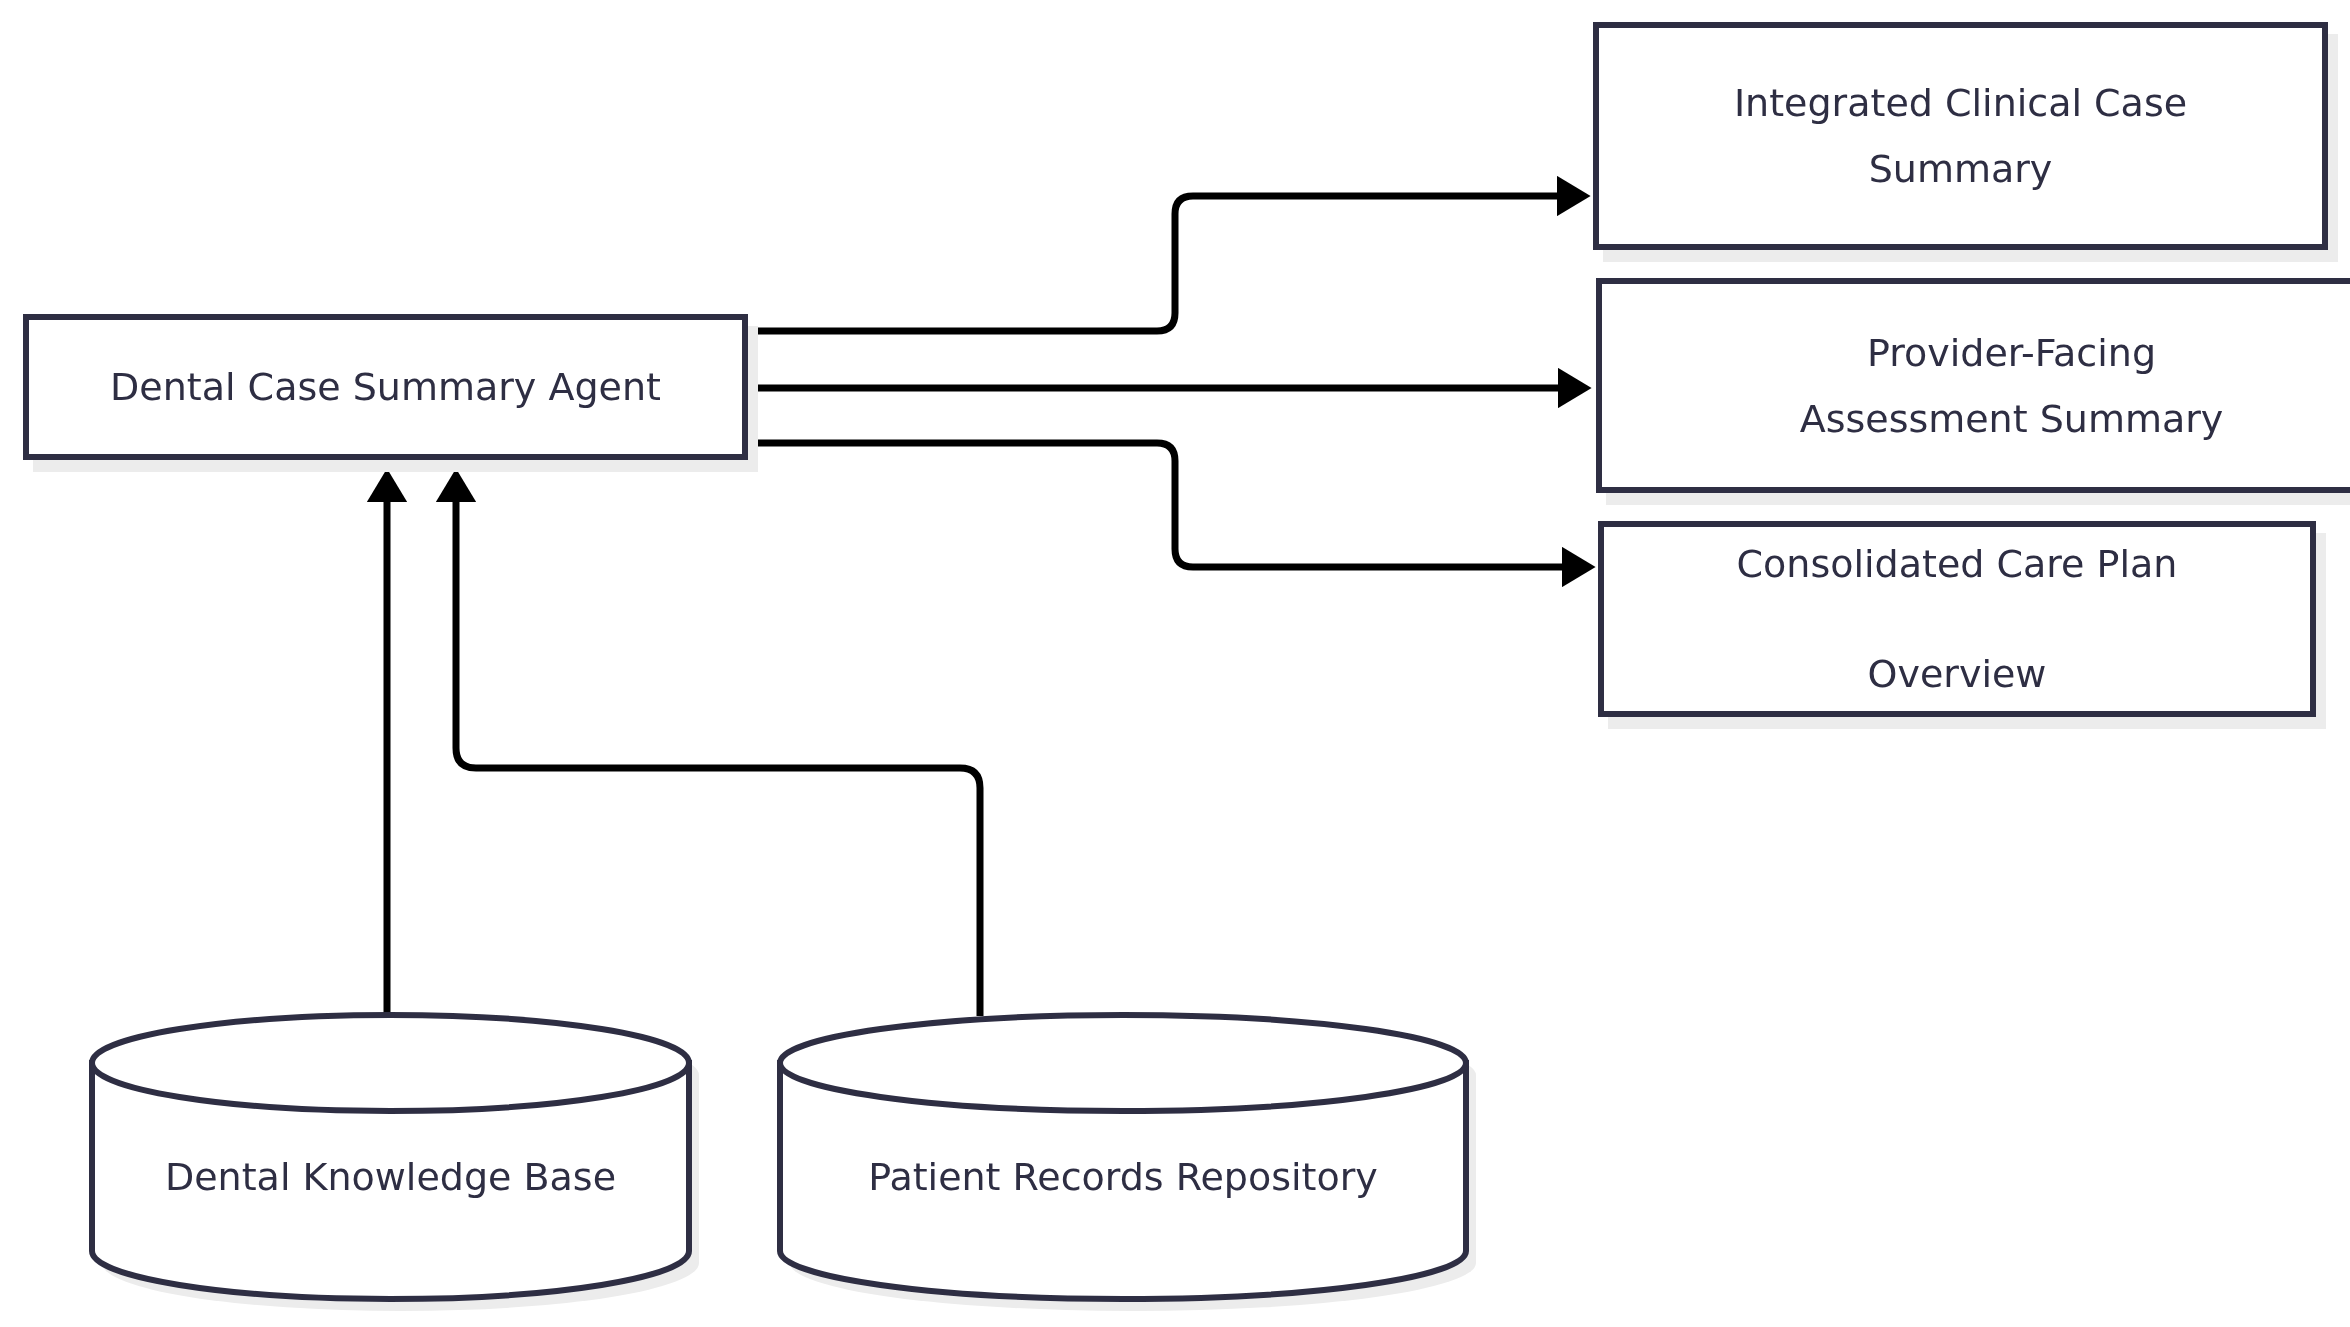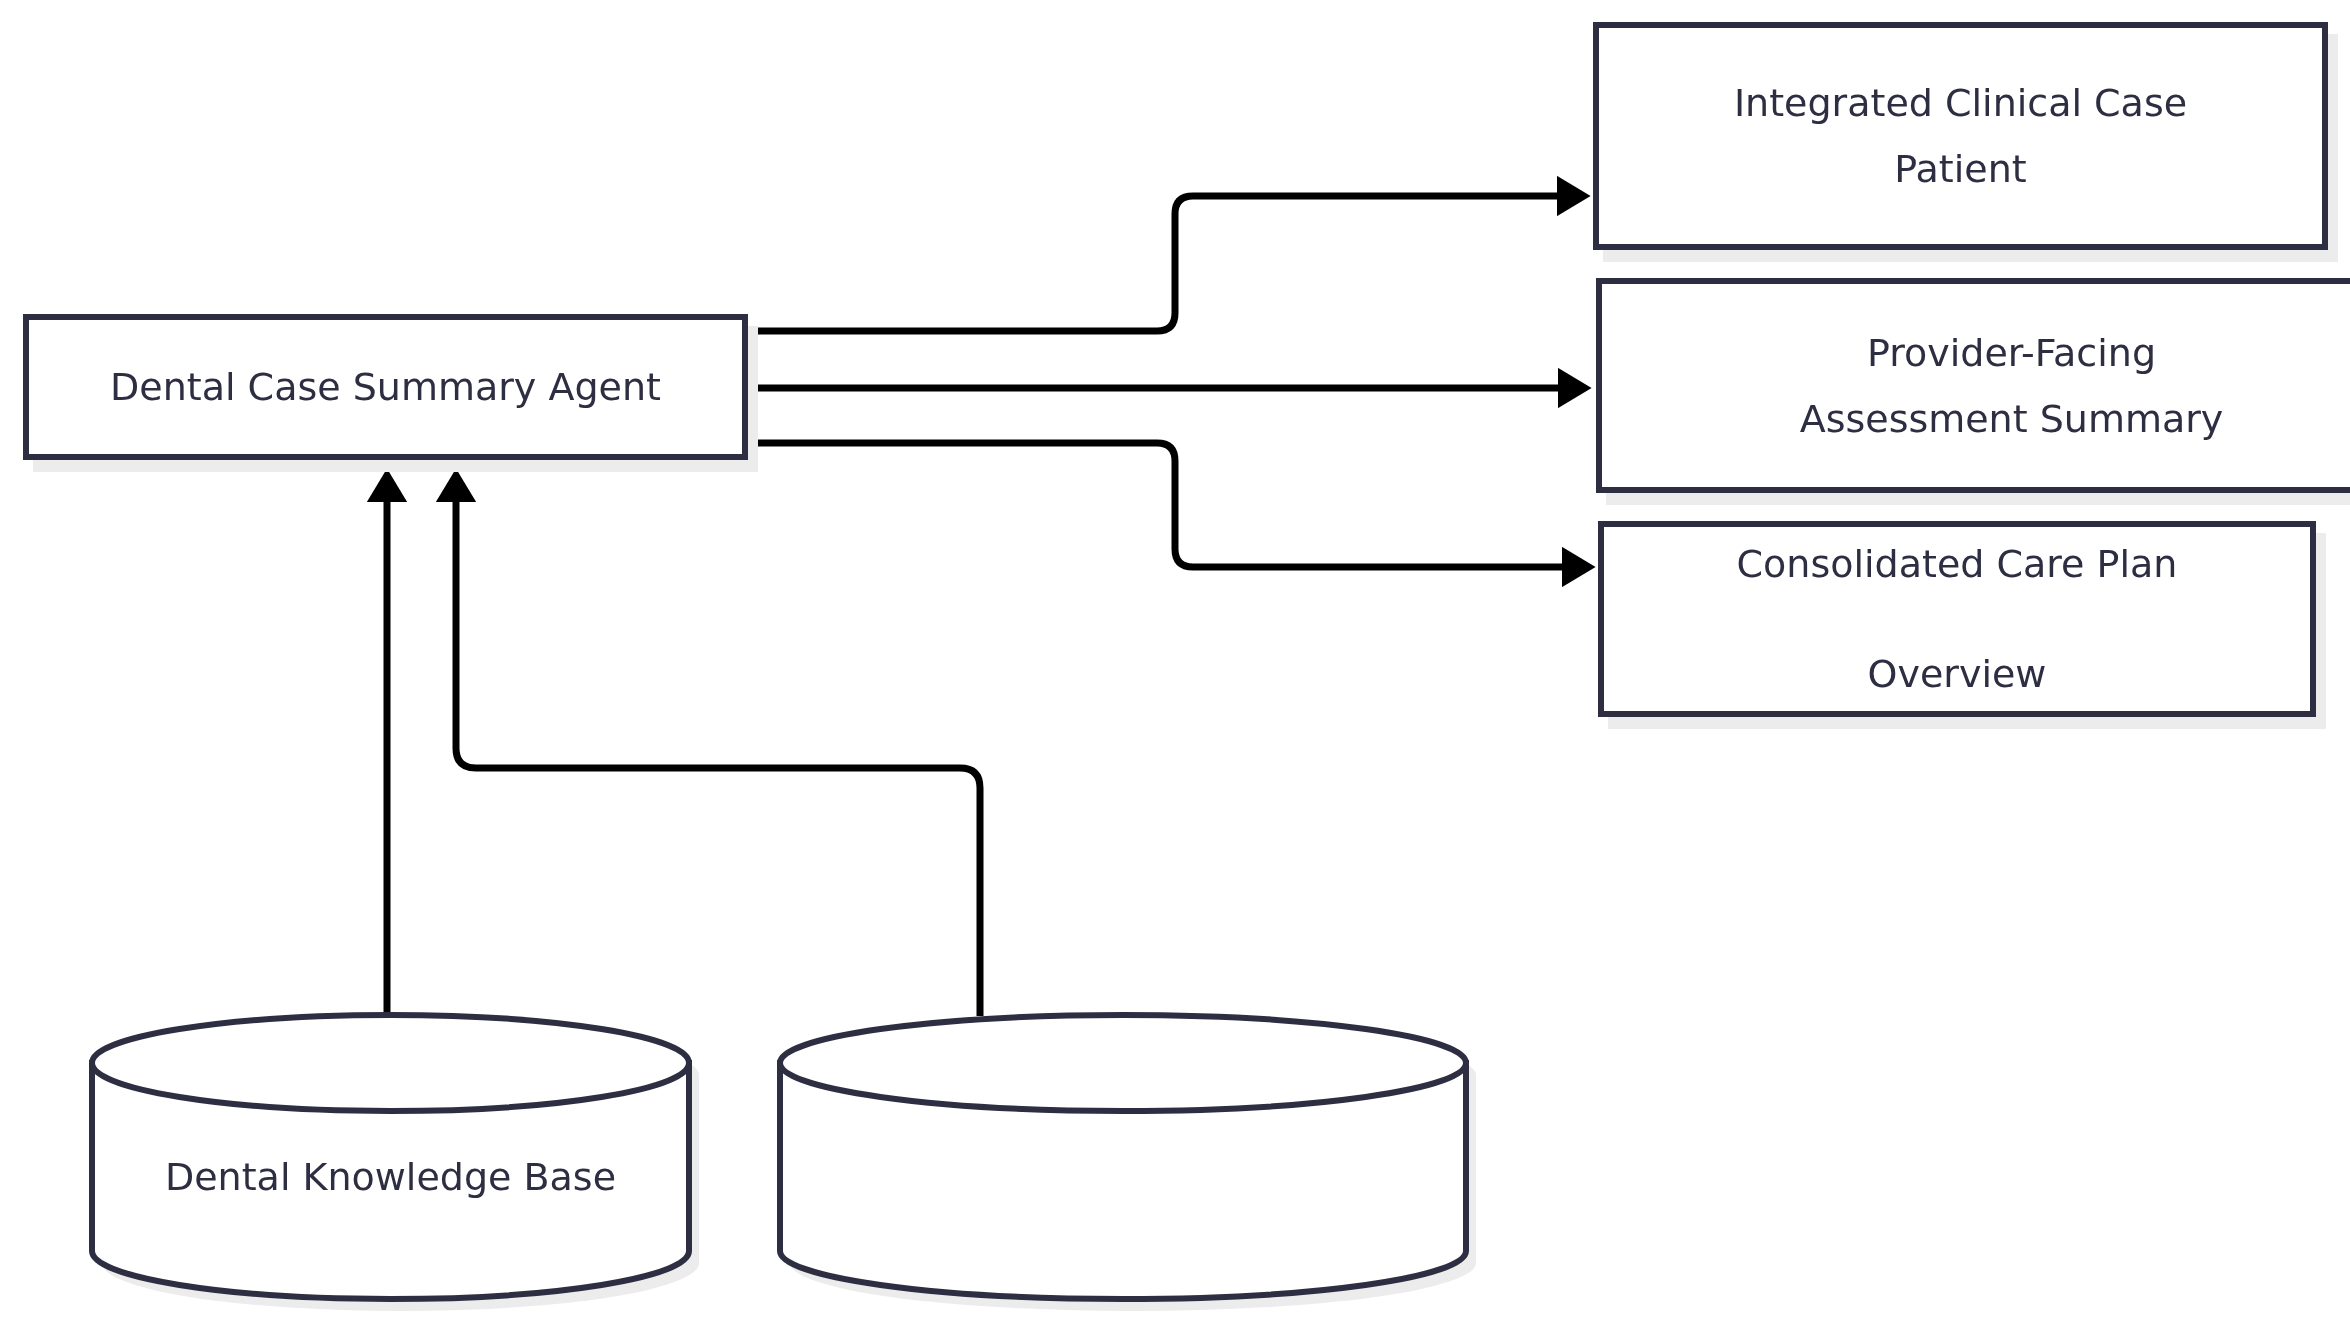--- a/index.html
+++ b/index.html
@@ -93,29 +93,30 @@
       <ellipse class="cyl-top" cx="1123" cy="1063" rx="343" ry="48"></ellipse>
     </g>
   </svg>
 
   <div class="node" style="left:23px; top:314px; width:725px; height:146px;">
     <div class="line">Dental Case Summary Agent</div>
   </div>
 
   <div class="node" style="left:1593px; top:22px; width:735px; height:228px;">
     <div class="line">Integrated Clinical Case</div>
-    <div class="line">Patient</div>
+    <div class="line">Summary</div>
   </div>
 
   <div class="node" style="left:1596px; top:278px; width:831px; height:215px;">
     <div class="line">Provider-Facing</div>
     <div class="line">Assessment Summary</div>
   </div>
 
   <div class="node" style="left:1598px; top:521px; width:718px; height:196px;gap:44px;">
     <div class="line">Consolidated Care Plan</div>
     <div class="line">Overview</div>
   </div>
 
   <div class="cyl-label" style="left:89px; top:1144px; width:603px; height:66px;text-align:center;">Dental Knowledge Base</div>
 
+  <div class="cyl-label" style="left:777px; top:1144px; width:692px; height:66px;">Patient Records Repository</div>
 
 </div>
 
 </body></html>

